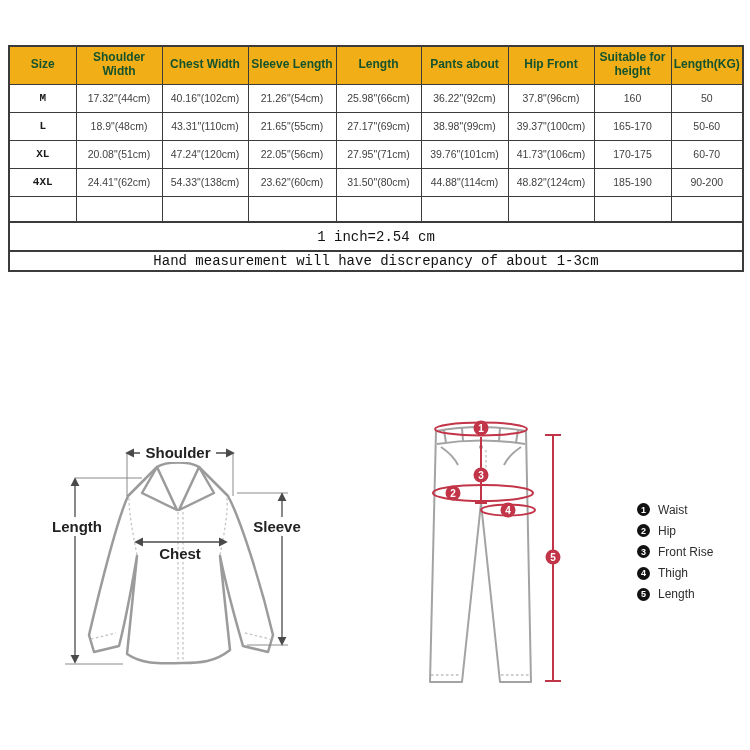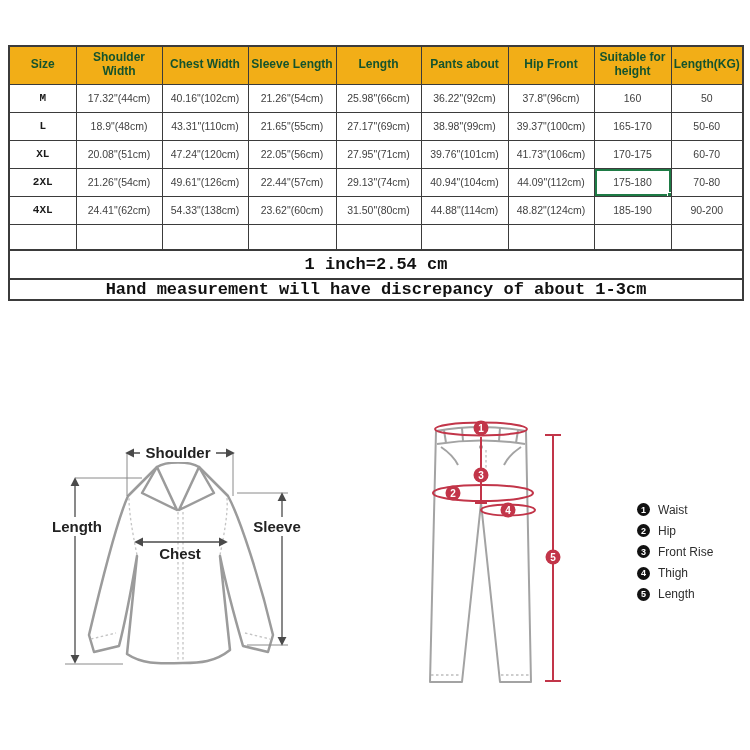--- a/index.html
+++ b/index.html
@@ -25,21 +25,21 @@
     font-weight: bold; font-size: 12px; line-height: 1.15; color: #14532d;
   }
   tr.hdr-row   { height: 38px; }
   tr.data-row  { height: 28px; }
   tr.empty-row { height: 26px; }
   tr.note-row-inch    { height: 29px; }
   tr.note-row-measure { height: 20px; }
   tr.note-row-inch td, tr.note-row-measure td {
     border-top: 2px solid #3b3b3b; border-bottom: 2px solid #3b3b3b;
     font-family: "Liberation Mono", monospace;
-    font-size: 17px; color: #111; font-weight: bold;
+    font-size: 14px; color: #111;
   }
   td.size-cell {
     font-family: "Liberation Mono", monospace;
     font-weight: bold; font-size: 11px; color: #1a1a1a;
   }
   td.meas-cell { font-size: 10.5px; color: #3f3f3f; }
   td.selected {
     position: relative;
     box-shadow: inset 0 0 0 2px #1E7B45;
   }
@@ -137,31 +137,20 @@
         <td class="meas-cell">20.08"(51cm)</td>
         <td class="meas-cell">47.24"(120cm)</td>
         <td class="meas-cell">22.05"(56cm)</td>
         <td class="meas-cell">27.95"(71cm)</td>
         <td class="meas-cell">39.76"(101cm)</td>
         <td class="meas-cell">41.73"(106cm)</td>
         <td class="meas-cell">170-175</td>
         <td class="meas-cell">60-70</td>
       </tr>
 
-      <tr class="data-row">
-        <td class="size-cell">2XL</td>
-        <td class="meas-cell">21.26"(54cm)</td>
-        <td class="meas-cell">49.61"(126cm)</td>
-        <td class="meas-cell">22.44"(57cm)</td>
-        <td class="meas-cell">29.13"(74cm)</td>
-        <td class="meas-cell">40.94"(104cm)</td>
-        <td class="meas-cell">44.09"(112cm)</td>
-        <td class="meas-cell selected">175-180<span class="fill-handle"></span></td>
-        <td class="meas-cell">70-80</td>
-      </tr>
 
 
       <tr class="data-row">
         <td class="size-cell">4XL</td>
         <td class="meas-cell">24.41"(62cm)</td>
         <td class="meas-cell">54.33"(138cm)</td>
         <td class="meas-cell">23.62"(60cm)</td>
         <td class="meas-cell">31.50"(80cm)</td>
         <td class="meas-cell">44.88"(114cm)</td>
         <td class="meas-cell">48.82"(124cm)</td>

